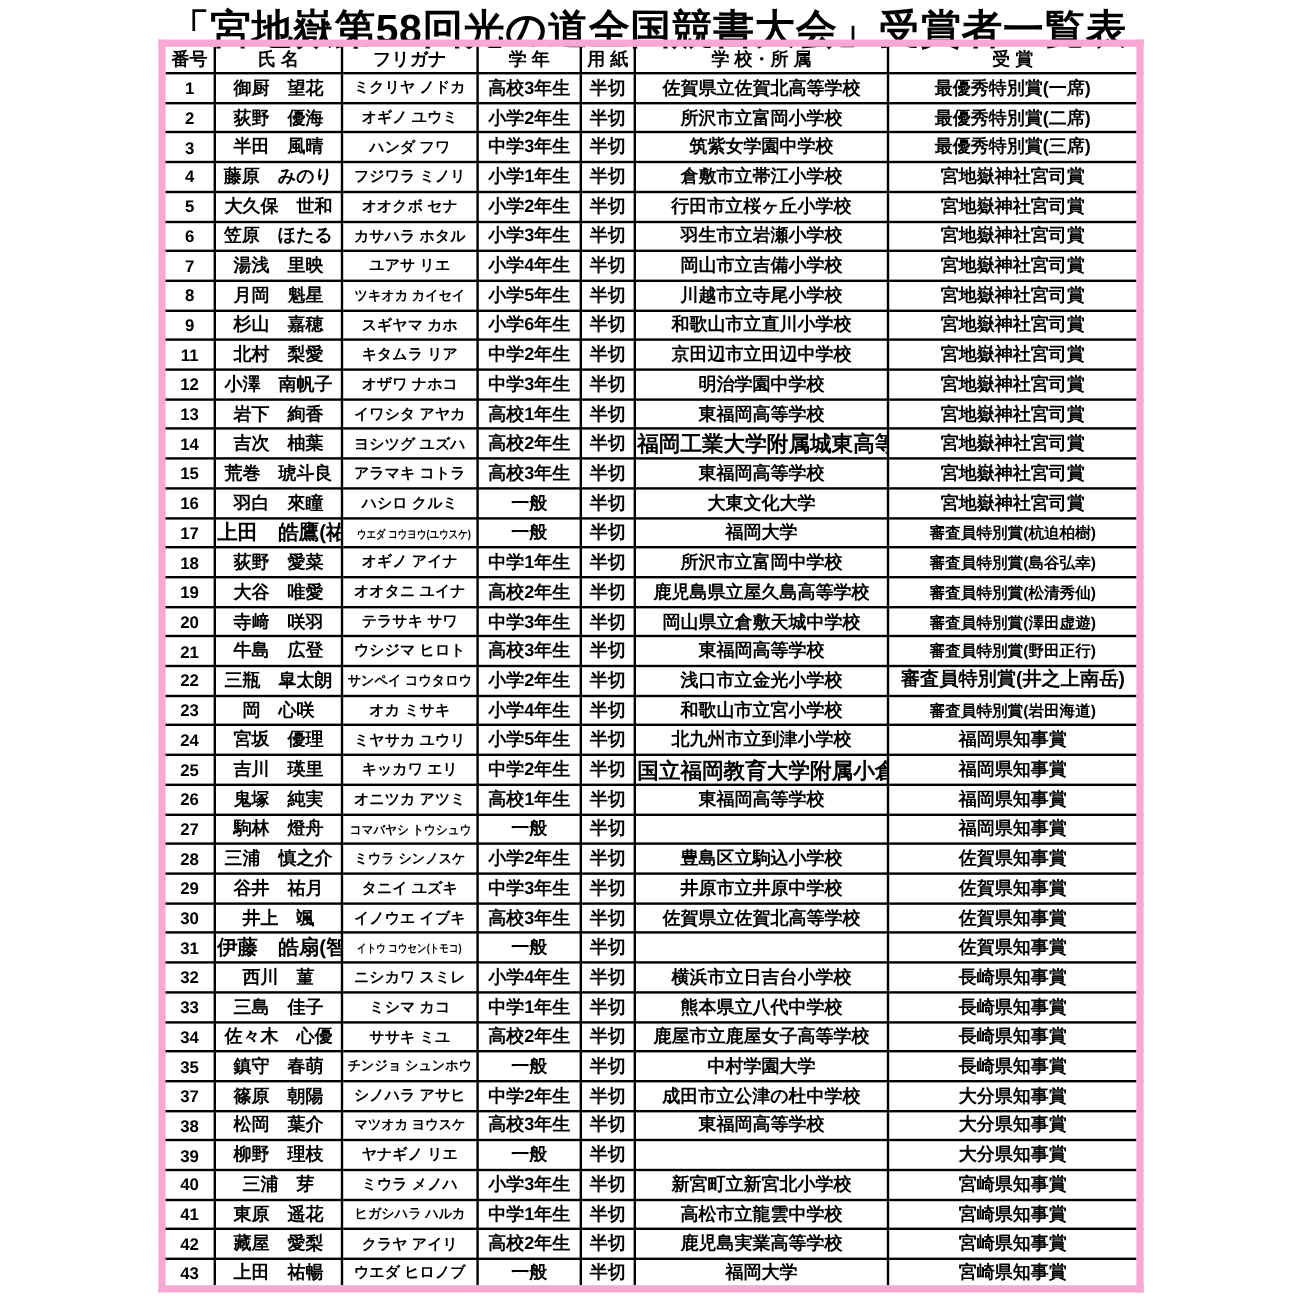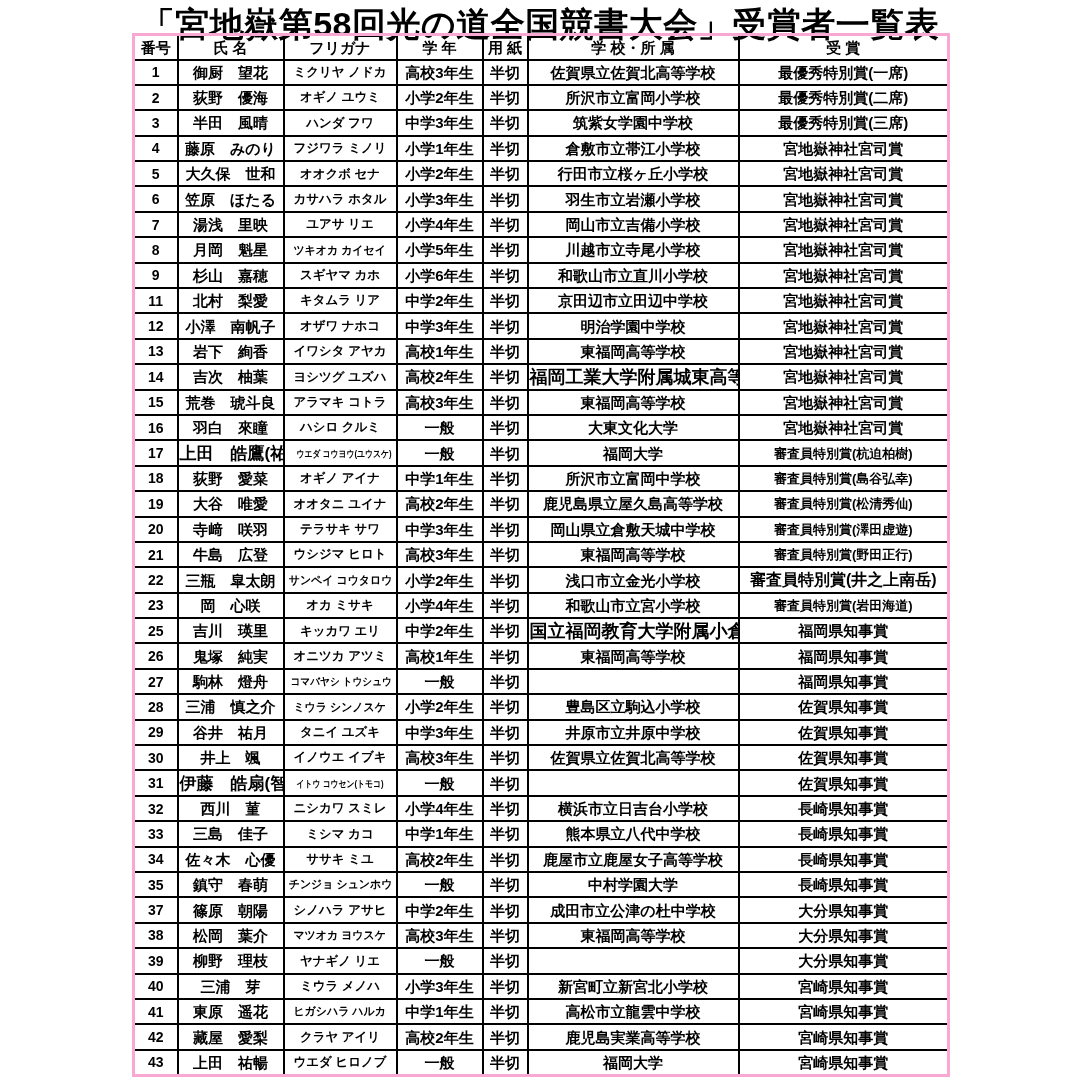--- a/index.html
+++ b/index.html
@@ -9,21 +9,21 @@
     color:#000;
   }
   .page-title{
     position:absolute;top:2px;left:0;width:100%;
     text-align:center;font-size:34px;font-weight:700;letter-spacing:0.5px;
   }
   .table-wrap{position:absolute;left:132px;top:33px;}
   table.award-table{
     border-collapse:collapse;table-layout:fixed;
     width:815px;height:1044px;
-    border:3px solid #f9a8d4;
+    border:6px solid #f9a8d4;
     padding-left:39px;
   }
   .award-table th,.award-table td{
     border:2px solid #000;
     padding:0 1px;margin:0;
     text-align:center;vertical-align:middle;
     font-weight:700;font-size:15px;line-height:1;
     white-space:nowrap;overflow:hidden;
   }
   .award-table tr{height:23.7px;}
@@ -259,20 +259,29 @@
         <tr>
           <td class="num">23</td>
           <td class="name">岡　心咲</td>
           <td class="kana"><span>オカ ミサキ</span></td>
           <td class="grade">小学4年生</td>
           <td class="paper">半切</td>
           <td class="school">和歌山市立宮小学校</td>
           <td class="award a1">審査員特別賞(岩田海道)</td>
         </tr>
         <tr>
+          <td class="num">24</td>
+          <td class="name">宮坂　優理</td>
+          <td class="kana"><span>ミヤサカ ユウリ</span></td>
+          <td class="grade">小学5年生</td>
+          <td class="paper">半切</td>
+          <td class="school">北九州市立到津小学校</td>
+          <td class="award">福岡県知事賞</td>
+        </tr>
+        <tr>
           <td class="num">25</td>
           <td class="name">吉川　瑛里</td>
           <td class="kana"><span>キッカワ エリ</span></td>
           <td class="grade">中学2年生</td>
           <td class="paper">半切</td>
           <td class="school sm">国立福岡教育大学附属小倉中学校</td>
           <td class="award">福岡県知事賞</td>
         </tr>
         <tr>
           <td class="num">26</td>

